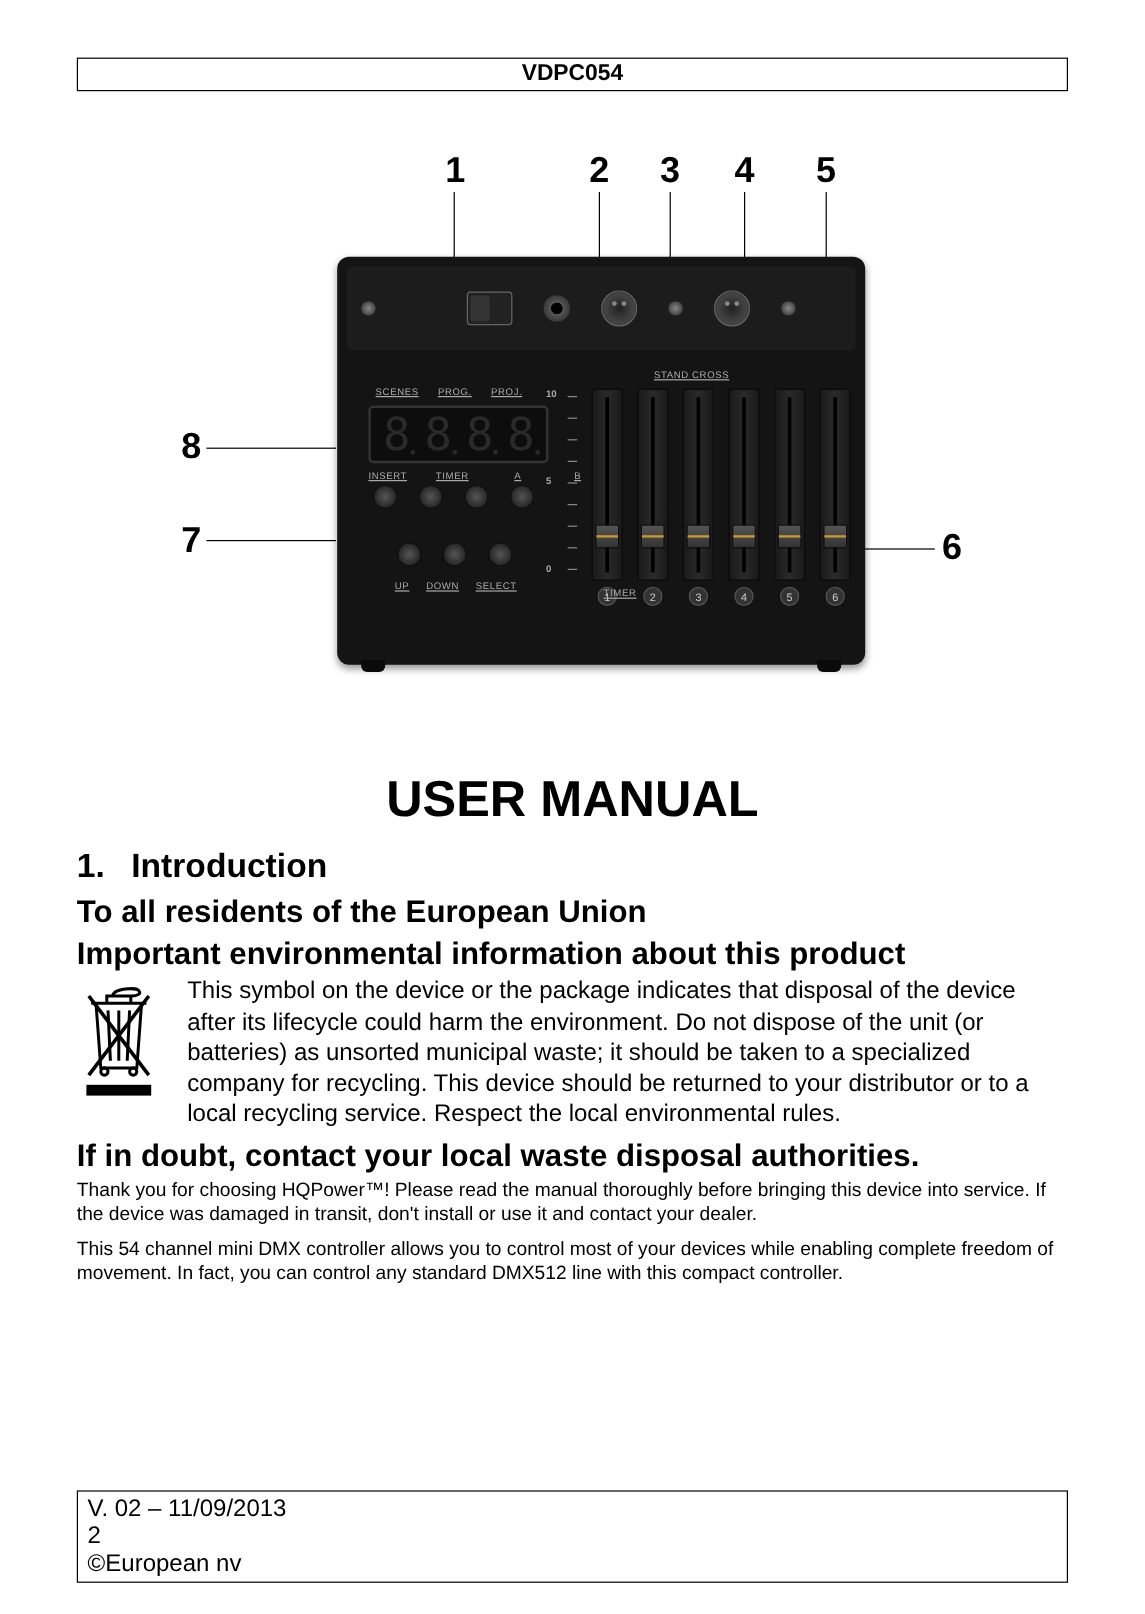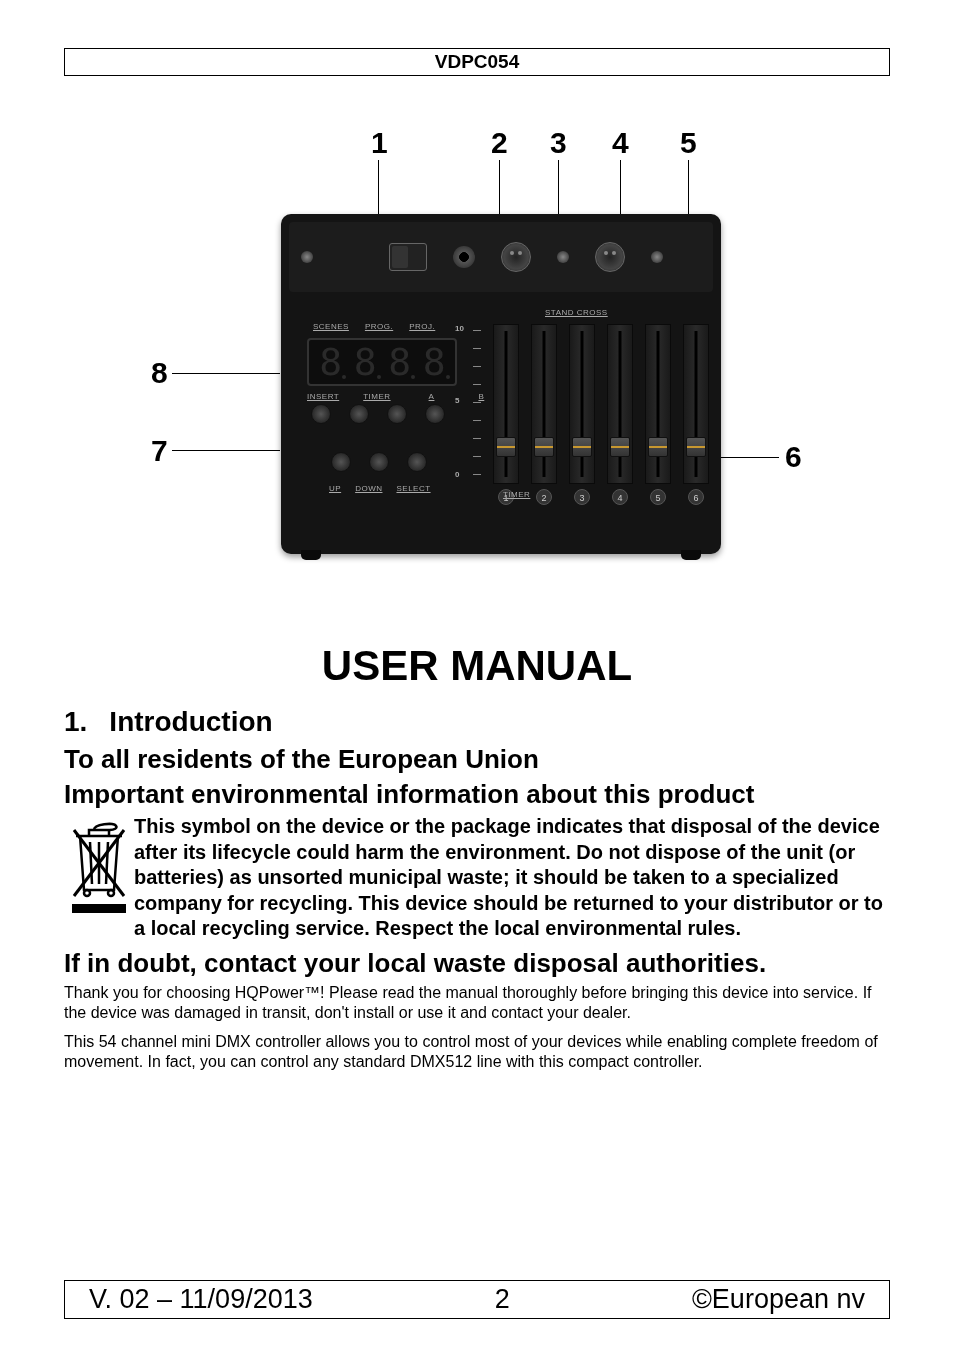--- a/index.html
+++ b/index.html
@@ -304,23 +304,22 @@
       display: flex;
       gap: 22px;
     }
     .sub-bold {
       font-weight: bold;
       font-size: 26px;
       margin-bottom: 4px;
     }
     .weee-block {
       display: flex;
-      gap: 0;
+      gap: 22px;
       margin-bottom: 6px;
-      font-weight: bold;
     }
     .weee-icon {
       flex-shrink: 0;
       width: 70px;
       height: 104px;
       position: relative;
       margin-top: 4px;
     }
     .weee-icon svg { width: 70px; height: 104px; }
     .weee-text {
@@ -331,24 +330,25 @@
       font-size: 16px;
       line-height: 1.28;
       margin-bottom: 8px;
     }
     .footer-box {
       position: absolute;
       bottom: 26px;
       left: 64px;
       right: 64px;
       border: 1px solid #000;
-      padding: 3px 24px;
+      padding: 3px 8px;
       display: flex;
       justify-content: space-between;
-      font-size: 27px;
+      font-size: 20px;
+      flex-direction: column;
     }
   </style>
 </head>
 <body>
 
 <div class="header-title-box">VDPC054</div>
 
 <div class="diagram-area">
   <div class="photo-wrap">
     <span class="callout-number cn-1">1</span>

